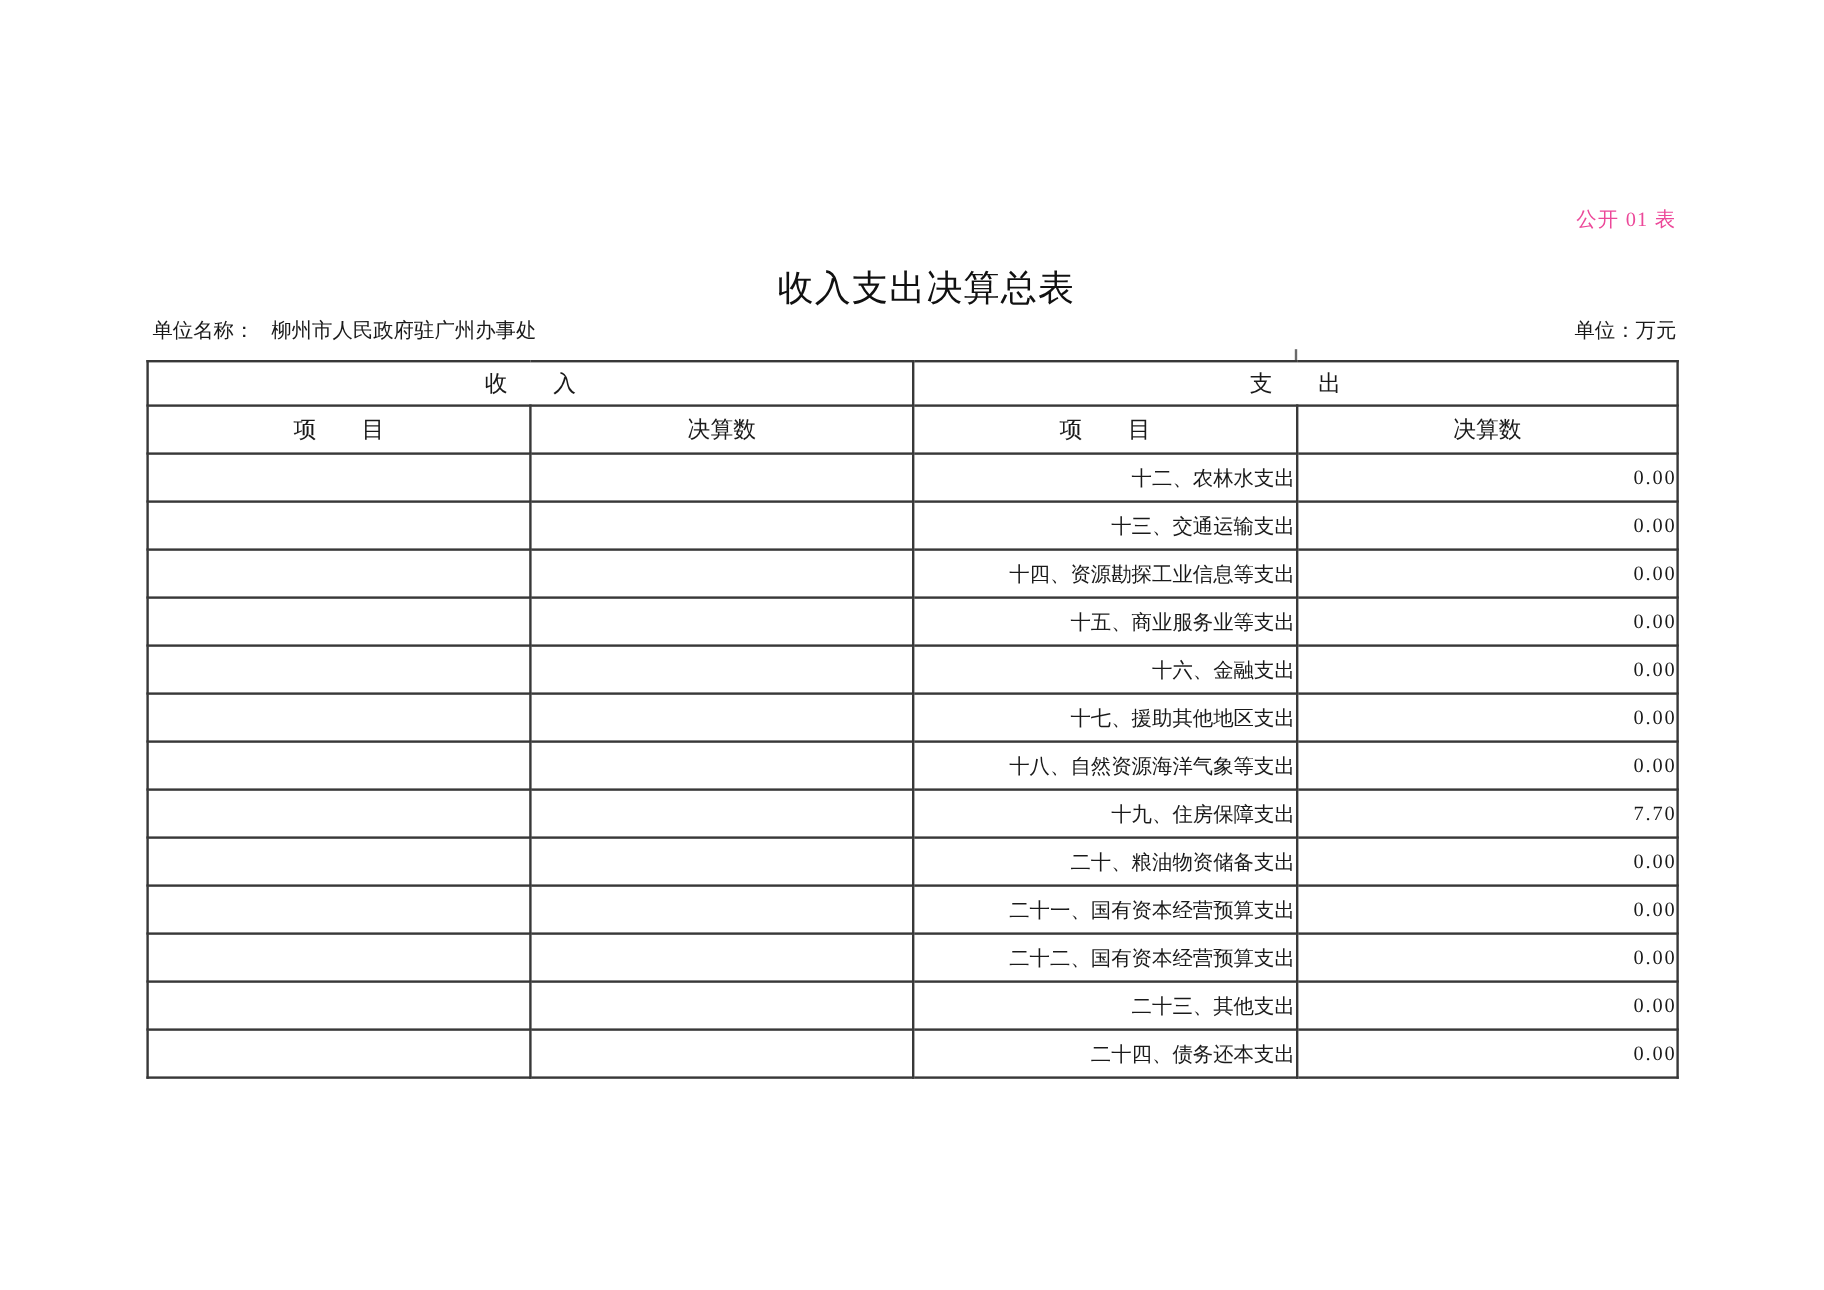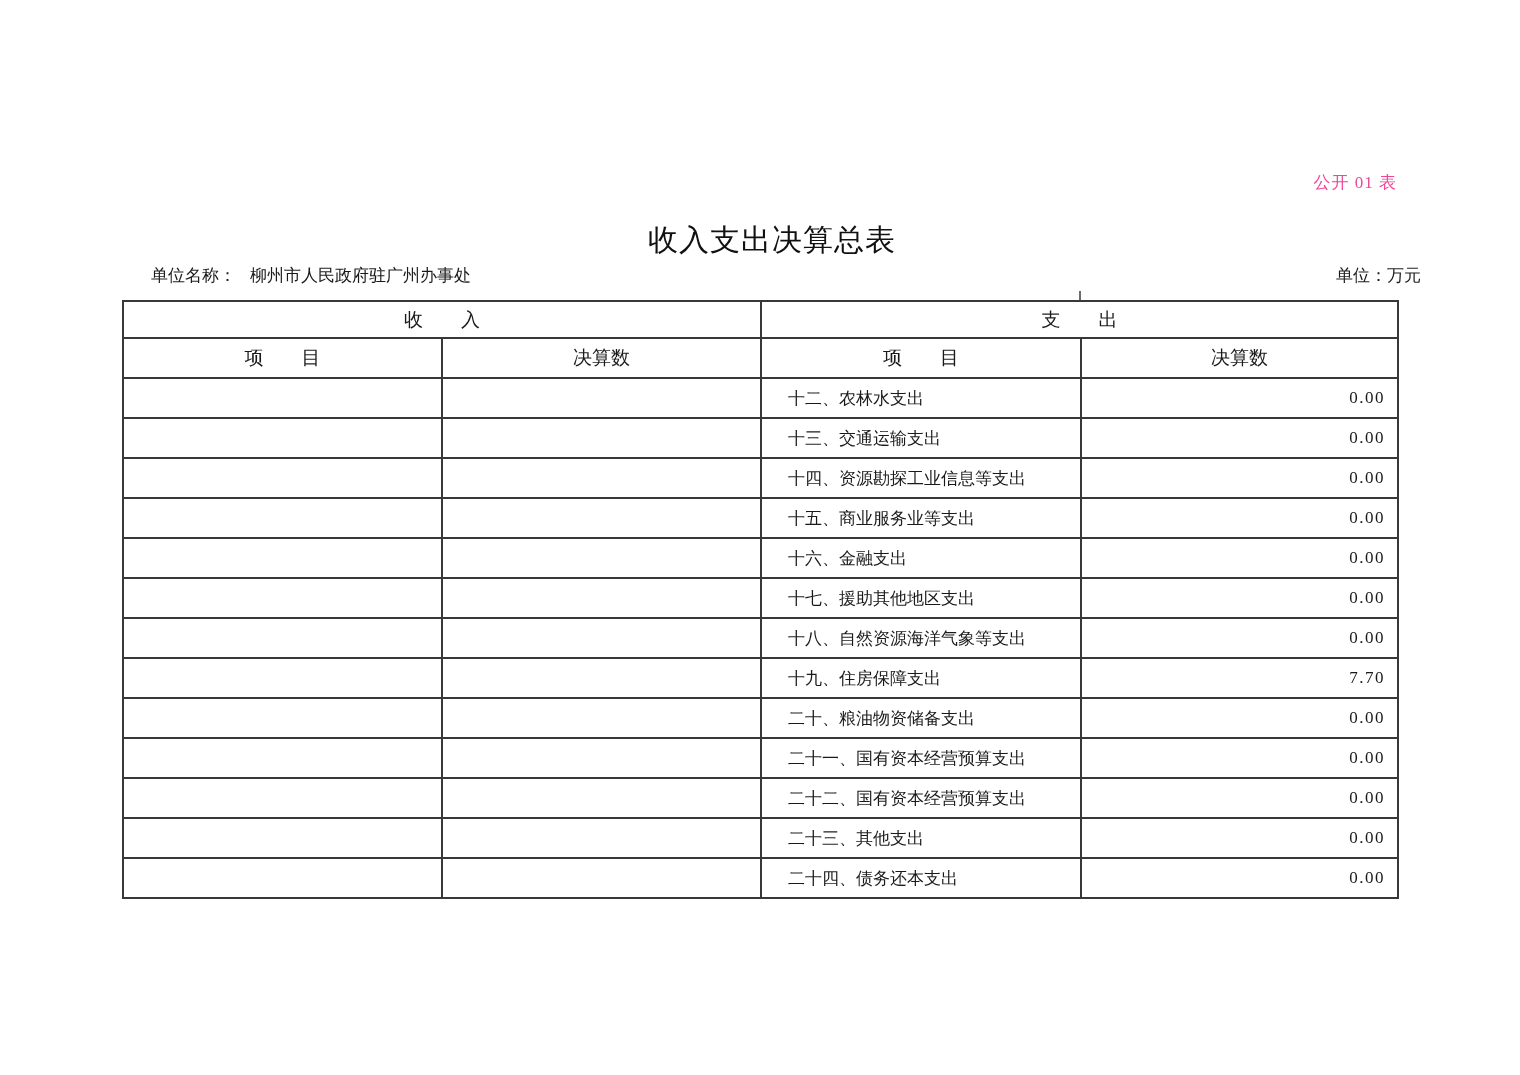--- a/index.html
+++ b/index.html
@@ -38,21 +38,20 @@
   }
   .meta-row {
     position: absolute;
     top: 264px;
     left: 127px;
     width: 1270px;
     display: flex;
     justify-content: space-between;
     align-items: flex-end;
     font-size: 17px;
-    margin-left: 24px;
   }
   .unit-name-value {
     margin-left: 14px;
   }
   .table-wrap {
     position: absolute;
     left: 122px;
     top: 300px;
     width: 1275px;
   }
@@ -92,27 +91,27 @@
     text-align: center;
     font-size: 19px;
     vertical-align: middle;
   }
   td.cell {
     height: 36px;
     font-size: 17px;
     vertical-align: middle;
   }
   td.item {
-    text-align: left;
+    text-align: right;
     padding-left: 26px;
     margin-left: 44px;
   }
   td.amount {
     text-align: right;
-    padding-right: 12px;
+    padding-right: 0;
     letter-spacing: 1.5px;
   }
 </style>
 </head>
 <body>
 
 <div class="page">
 
   <div class="doc-code">公开 01 表</div>
 

